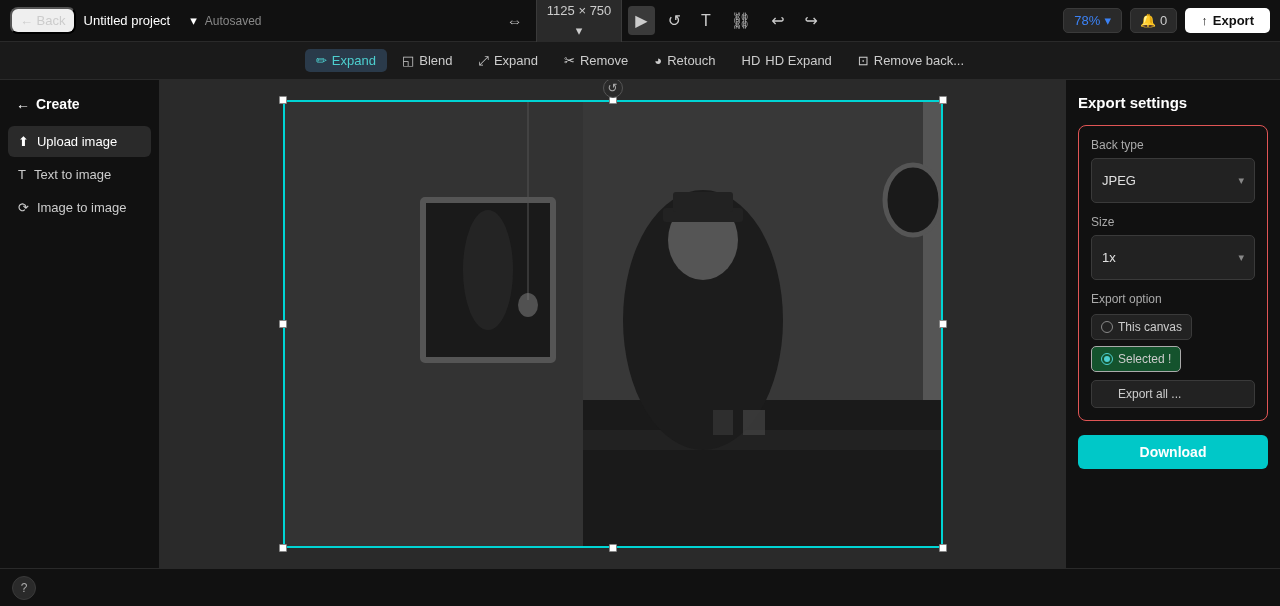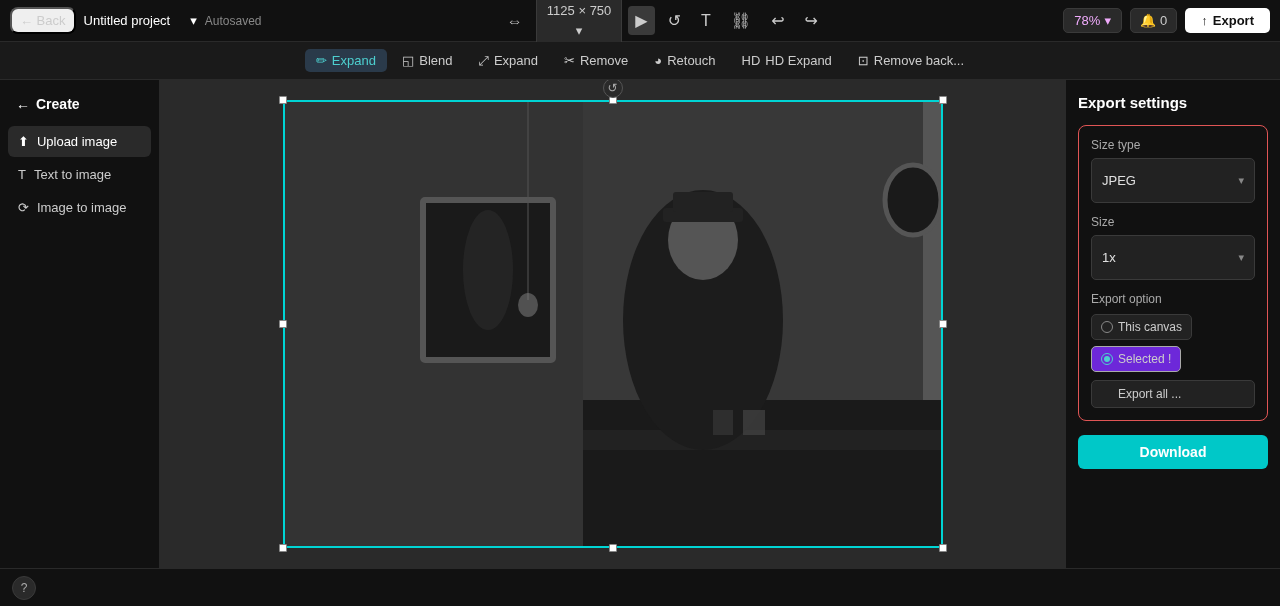--- a/index.html
+++ b/index.html
@@ -95,21 +95,21 @@
       gap: 8px;
     }
     .zoom-btn {
       display: flex;
       align-items: center;
       gap: 4px;
       background: #2a2a2a;
       border: 1px solid #3a3a3a;
       border-radius: 5px;
       padding: 4px 10px;
-      color: #f0abfc;
+      color: #3b82f6;
       cursor: pointer;
       font-size: 13px;
     }
     .notif-btn {
       display: flex;
       align-items: center;
       gap: 4px;
       background: #2a2a2a;
       border: 1px solid #3a3a3a;
       border-radius: 5px;
@@ -306,21 +306,21 @@
       gap: 5px;
       background: #222;
       border: 1px solid #3a3a3a;
       border-radius: 5px;
       padding: 5px 9px;
       cursor: pointer;
       font-size: 12px;
       color: #ccc;
     }
     .radio-btn.selected {
-      background: #6d28d9;
+      background: #14532d;
       border-color: #aaa;
     }
     .radio-circle {
       width: 12px;
       height: 12px;
       border-radius: 50%;
       border: 1.5px solid #888;
       display: flex;
       align-items: center;
       justify-content: center;
@@ -534,21 +534,21 @@
 
       <div class="rotate-handle">↺</div>
     </div>
   </div>
 
   <div class="right-panel">
     <div class="export-settings-title">Export settings</div>
 
     <div class="export-box">
       
-      <div class="field-label">Size type</div>
+      <div class="field-label">Back type</div>
       <div class="select-row">
         <span>JPEG</span>
         <span class="select-arrow">▾</span>
       </div>
 
       
       <div class="field-label">Size</div>
       <div class="select-row">
         <span>1x</span>
         <span class="select-arrow">▾</span>

